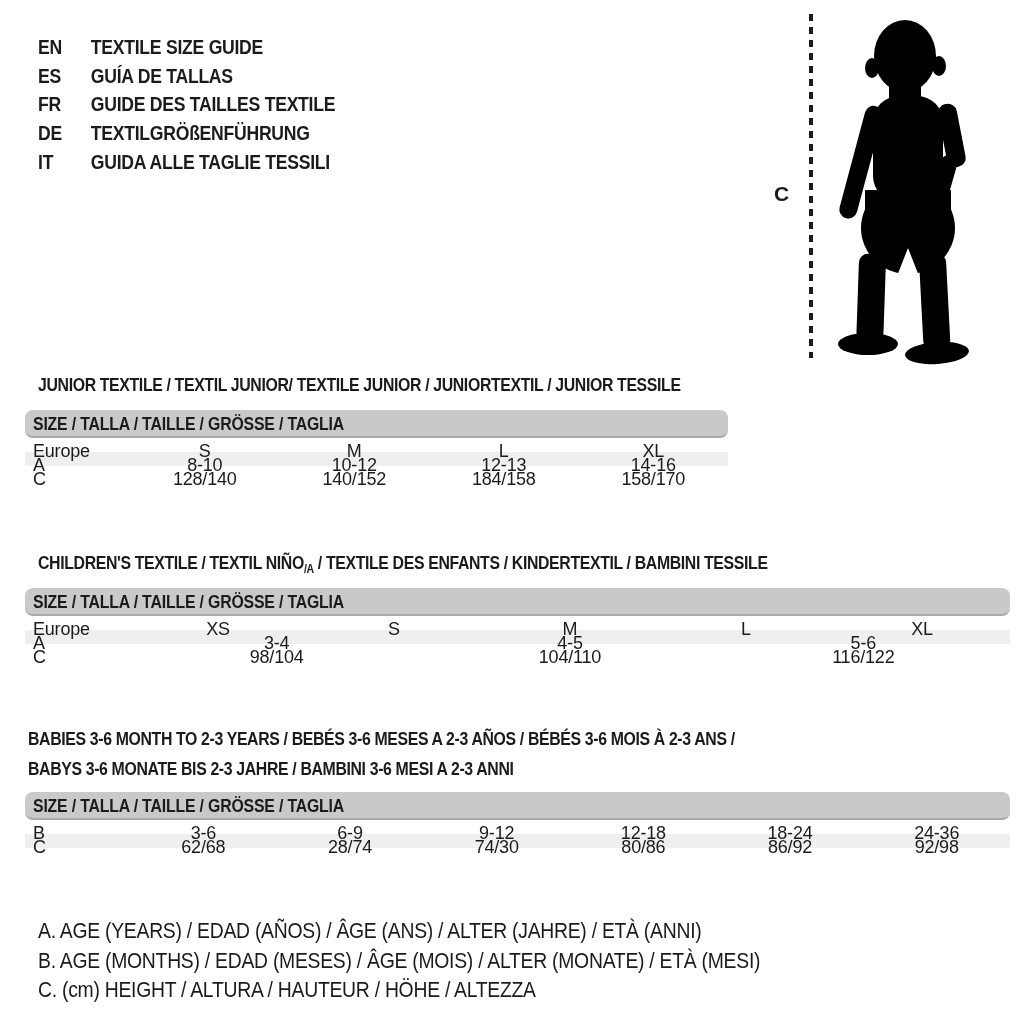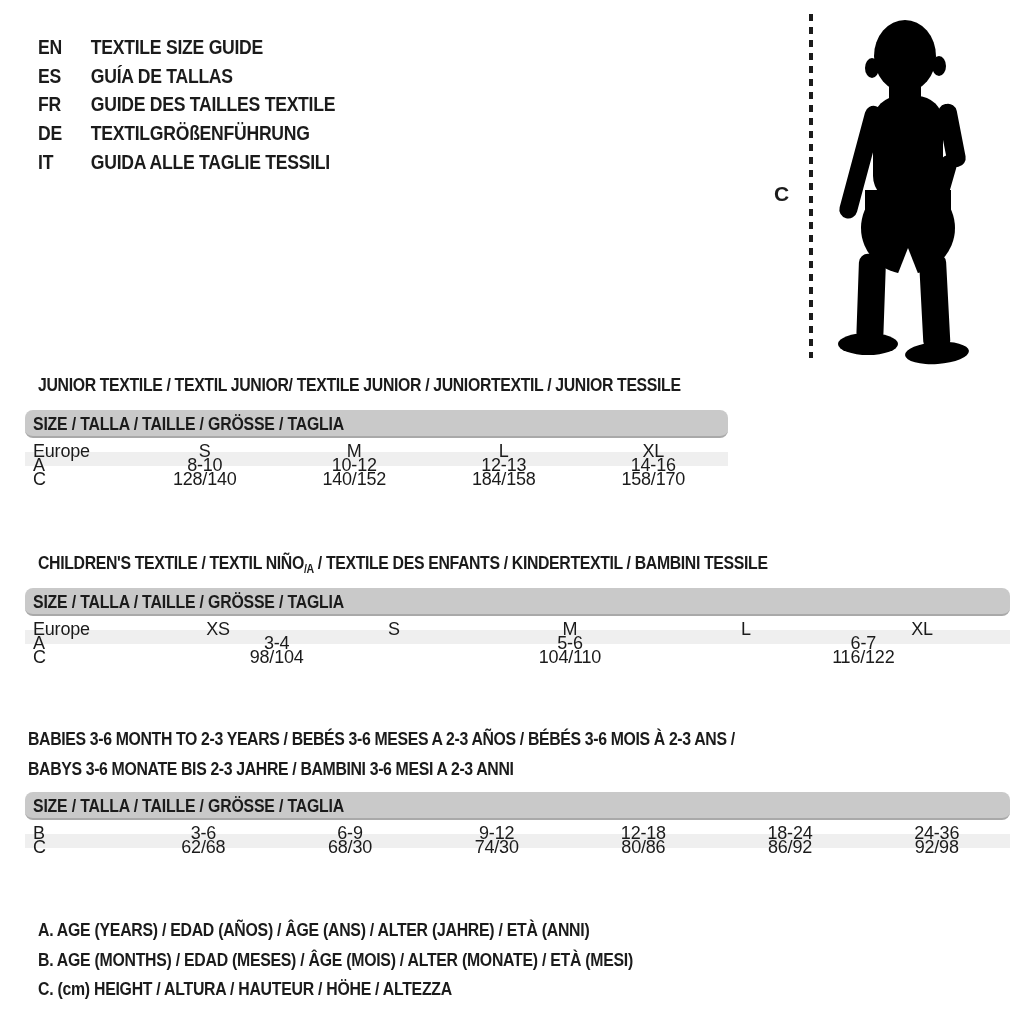--- a/index.html
+++ b/index.html
@@ -42,21 +42,21 @@
     background:var(--table_header_bg);
     border-bottom:2px solid var(--table_header_border);
     padding-left:8px;font-weight:700;border-radius:8px;
   }
   .t-header .cond{display:inline-block;}
   .trow{display:flex;height:14px;line-height:27px;}
   .trow:nth-child(2){background:var(--alt_row_bg);}
   .tcell{flex:1;text-align:center;}
   .tlabel{flex:0 0 105px;text-align:left;padding-left:8px;}
   
-  .footnotes{left:38px;top:916px;font-size:18px;font-weight:700;letter-spacing:-.3px;}
+  .footnotes{left:38px;top:916px;font-size:22px;font-weight:400;letter-spacing:-.3px;}
   .foot-line{height:29.5px;line-height:29.5px;}
 </style>
 </head>
 <body>
 
 <div class="abs lang">
   <div class="lang-row cond">
     <span class="lang-code">EN</span>
     <span>TEXTILE SIZE GUIDE</span>
   </div>
@@ -136,22 +136,22 @@
         <div class="tcell tlabel">Europe</div>
         <div class="tcell">XS</div>
         <div class="tcell">S</div>
         <div class="tcell">M</div>
         <div class="tcell">L</div>
         <div class="tcell">XL</div>
       </div>
       <div class="trow">
         <div class="tcell tlabel">A</div>
         <div class="tcell">3-4</div>
+        <div class="tcell">4-5</div>
         <div class="tcell">5-6</div>
-        <div class="tcell">6-7</div>
       </div>
       <div class="trow">
         <div class="tcell tlabel">C</div>
         <div class="tcell">98/104</div>
         <div class="tcell">104/110</div>
         <div class="tcell">116/122</div>
       </div>
     </div>
 </div>
 
@@ -167,21 +167,21 @@
         <div class="tcell">3-6</div>
         <div class="tcell">6-9</div>
         <div class="tcell">9-12</div>
         <div class="tcell">12-18</div>
         <div class="tcell">18-24</div>
         <div class="tcell">24-36</div>
       </div>
       <div class="trow">
         <div class="tcell tlabel">C</div>
         <div class="tcell">62/68</div>
-        <div class="tcell">68/30</div>
+        <div class="tcell">28/74</div>
         <div class="tcell">74/30</div>
         <div class="tcell">80/86</div>
         <div class="tcell">86/92</div>
         <div class="tcell">92/98</div>
       </div>
     </div>
 </div>
 
 <div class="abs footnotes">
   <div class="foot-line cond">A. AGE (YEARS) / EDAD (AÑOS) / ÂGE (ANS) / ALTER (JAHRE) / ETÀ (ANNI)</div>

